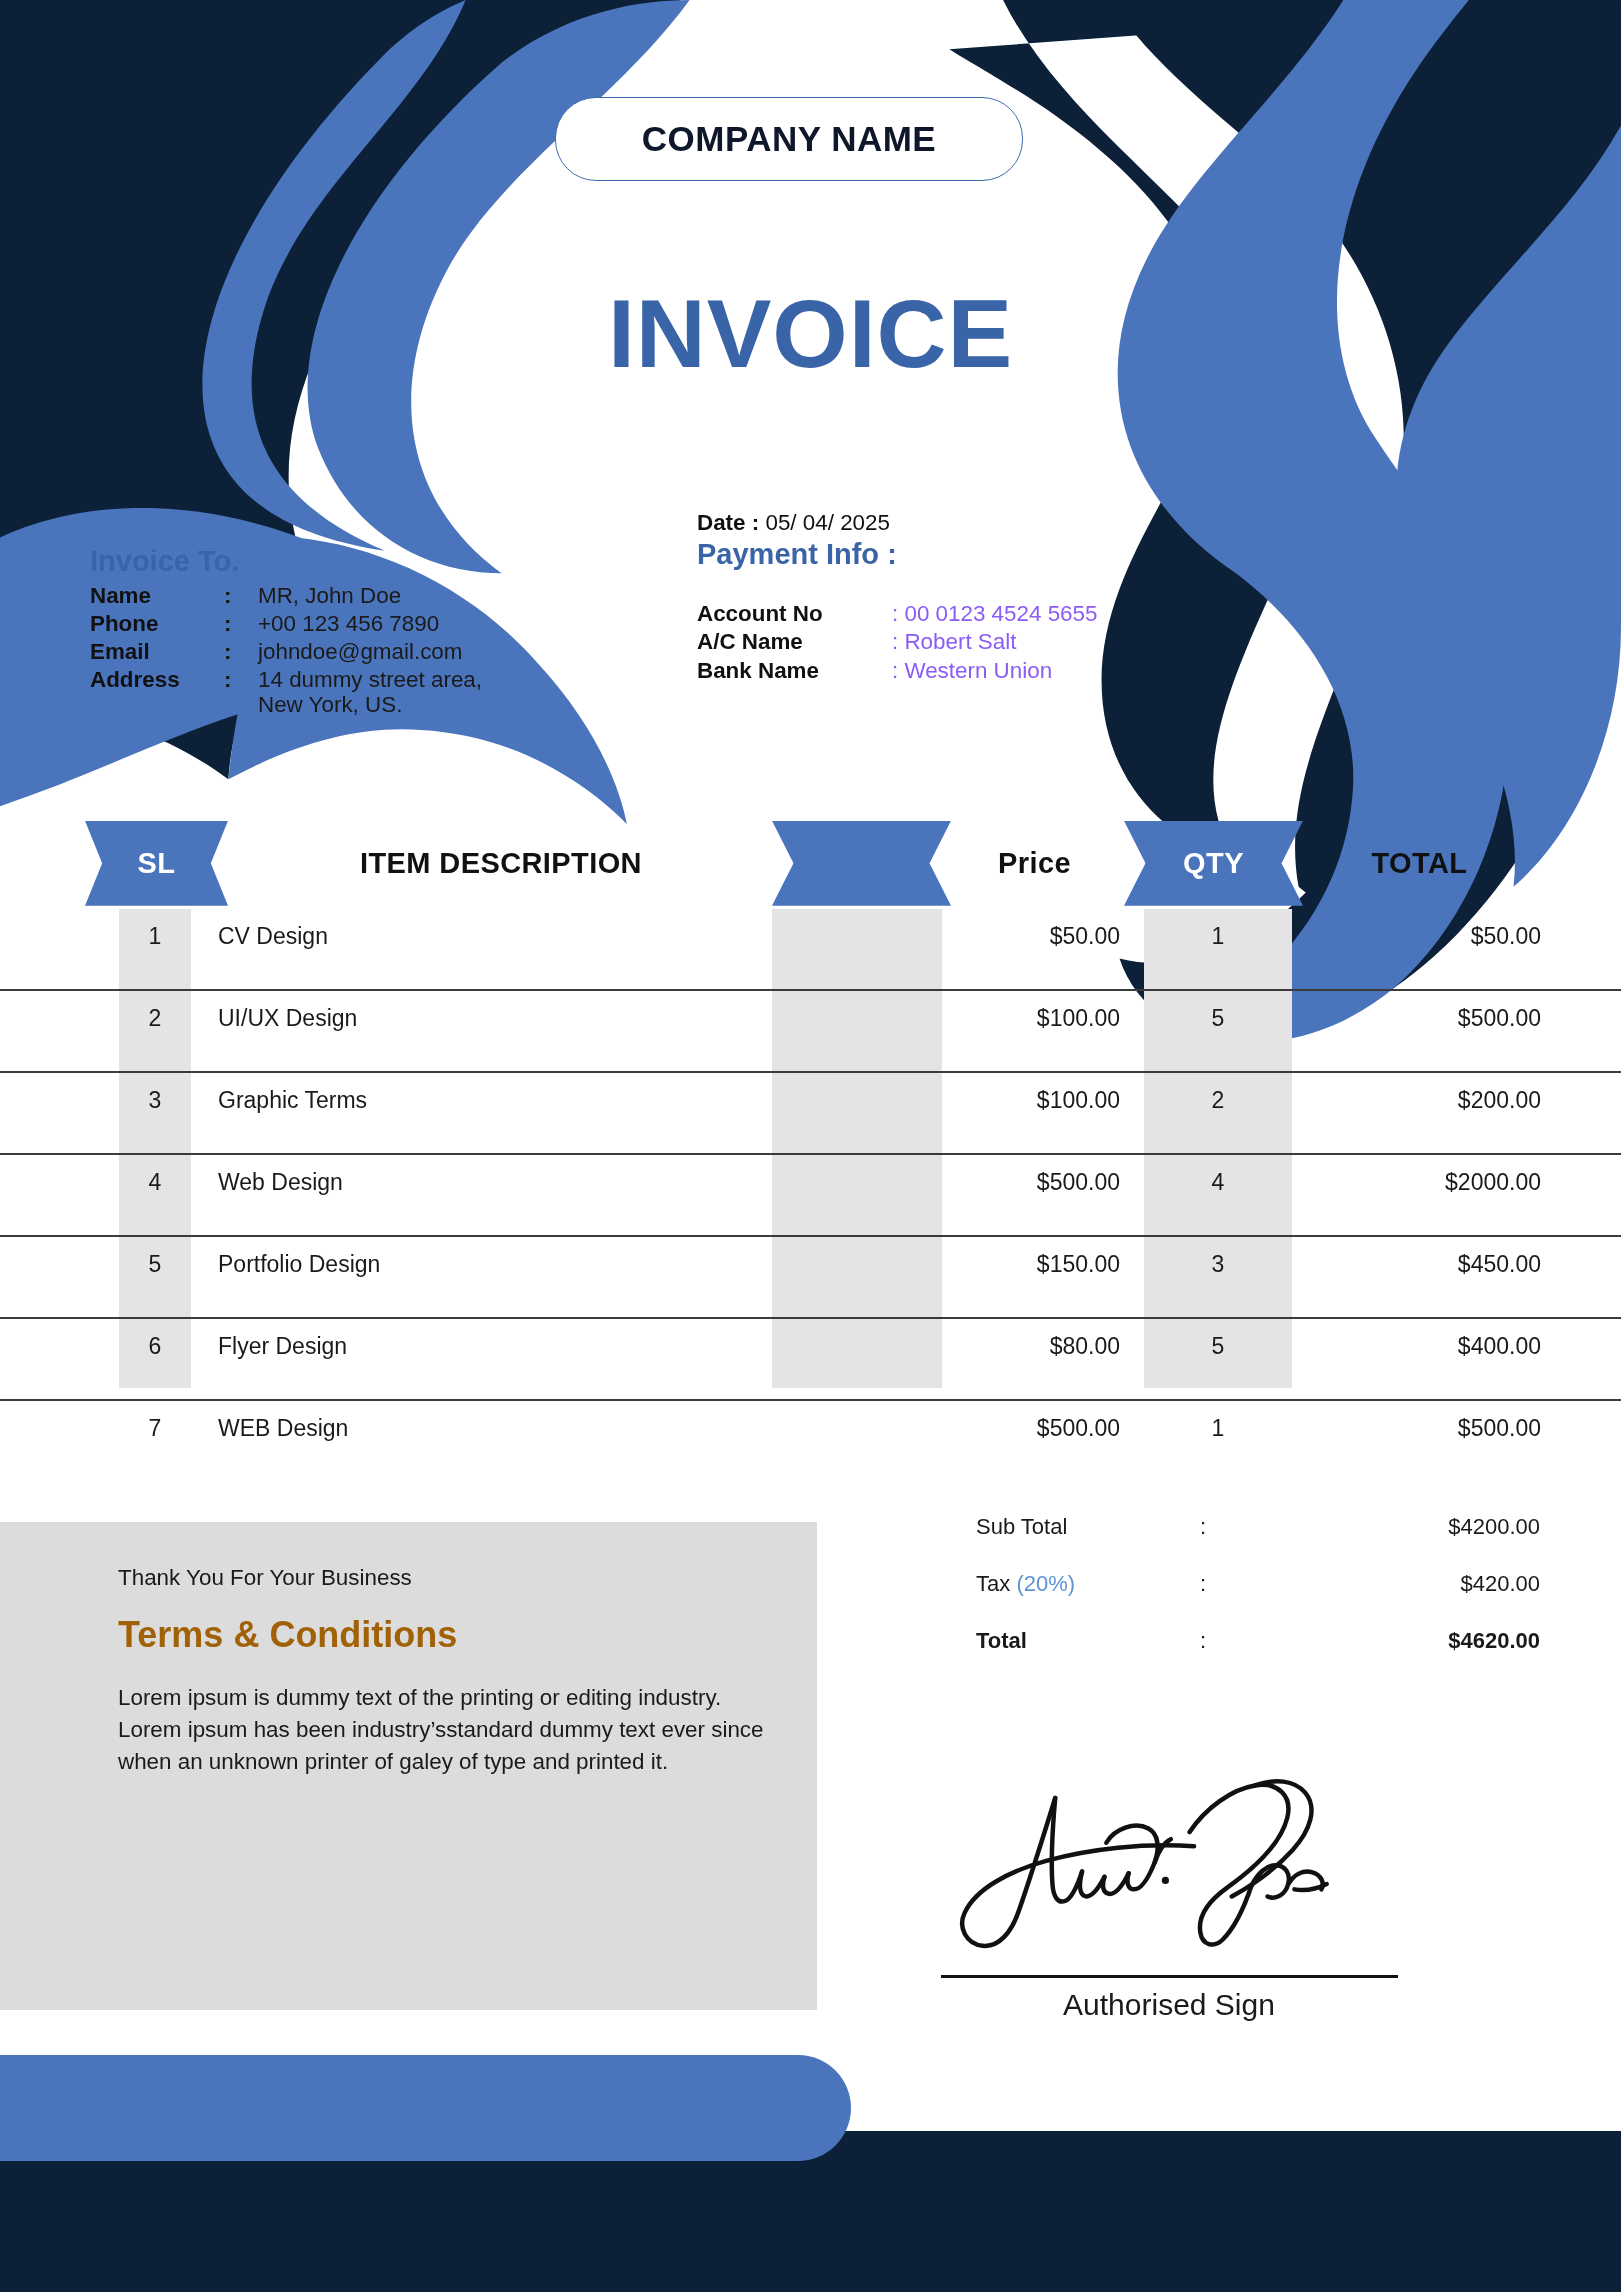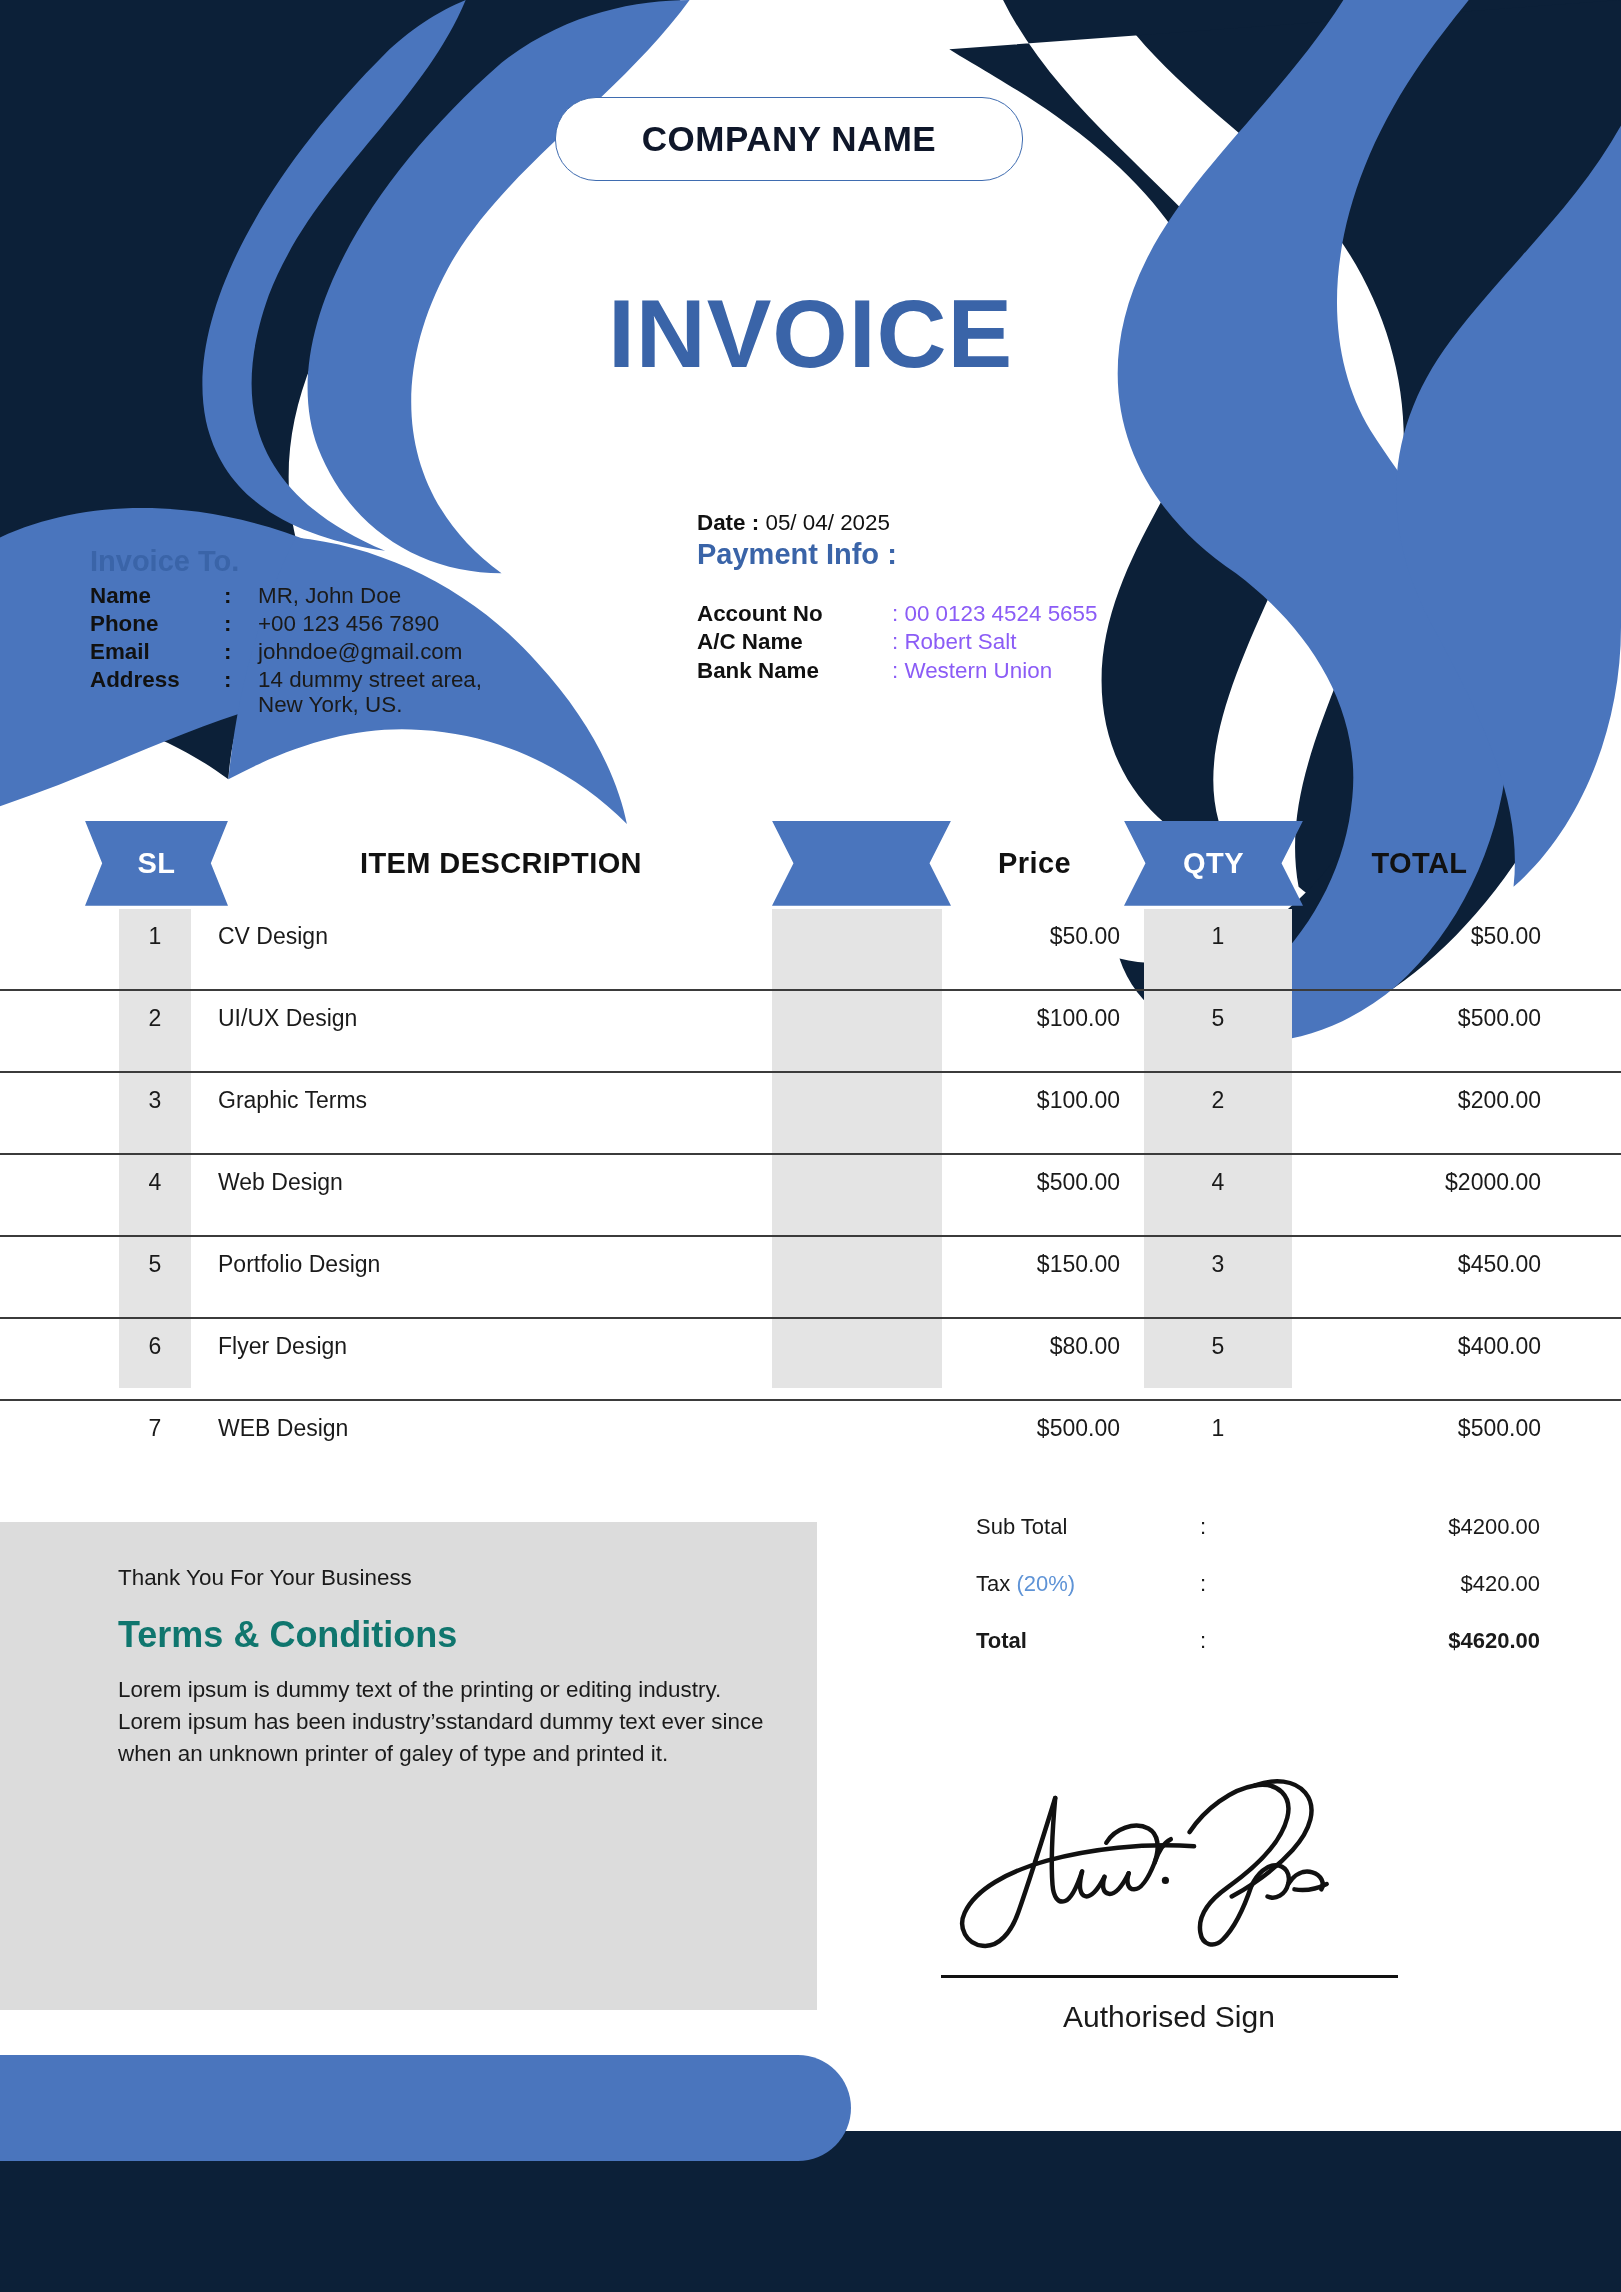--- a/index.html
+++ b/index.html
@@ -93,37 +93,37 @@
   .row .c-price{position:absolute;left:896px;width:224px; text-align:right; top:14.3px;font-size:23px;color:#1a1a1a;}
   .row .c-qty  {position:absolute;left:1144px;width:148px; text-align:center;top:14.3px;font-size:23px;color:#1a1a1a;}
   .row .c-total{position:absolute;left:1290px;width:251px; text-align:right; top:14.3px;font-size:23px;color:#1a1a1a;}
 
   
   .terms-box{
     position:absolute;left:0;top:1522px;width:817px;height:488px;background:#dcdcdc;z-index:3;
   }
   .terms-inner{padding:43px 0 0 118px;}
   .thanks{font-size:22.4px;color:#1a1a1a;margin-bottom:23px;}
-  .terms-h{font-size:36px;font-weight:bold;color:#0f766e;margin-bottom:18px;}
+  .terms-h{font-size:36px;font-weight:bold;color:#a16207;margin-bottom:26px;}
   .terms-p{font-size:22.4px;color:#1a1a1a;line-height:1.42;width:663px;}
 
   
   .totals{position:absolute;left:976px;top:1514px;width:564px;z-index:5;}
   .trow{display:flex;align-items:baseline;font-size:22px;margin-bottom:31px;color:#1a1a1a;}
   .trow .tl{width:224px;}
   .trow .tc{width:99px;}
   .trow .tv{flex:1;text-align:right;}
   .trow.bold .tl,.trow.bold .tv{font-weight:bold;}
   .tax-pct{color:#5e93d6;}
 
   
   .sign-area{position:absolute;left:918px;top:1746px;width:502px;z-index:5;}
   .sign-svg{display:block;margin:0 auto;}
   .sign-line{width:457px;height:2.7px;background:#111;margin:5.4px auto 0;}
-  .sign-cap{text-align:center;font-size:30px;color:#1a1a1a;margin-top:22px;}
+  .sign-cap{text-align:center;font-size:30px;color:#1a1a1a;margin-top:10px;}
 
   
   .footer-navy{position:absolute;left:0;top:2131px;width:1621px;height:161px;background:#0c2038;z-index:2;}
   .footer-blue{position:absolute;left:-18px;top:2055px;width:869px;height:106px;background:#4a75bd;border-radius:0 54px 54px 0;z-index:3;}
 </style>
 </head>
 <body>
 
 <div id="page">
 

